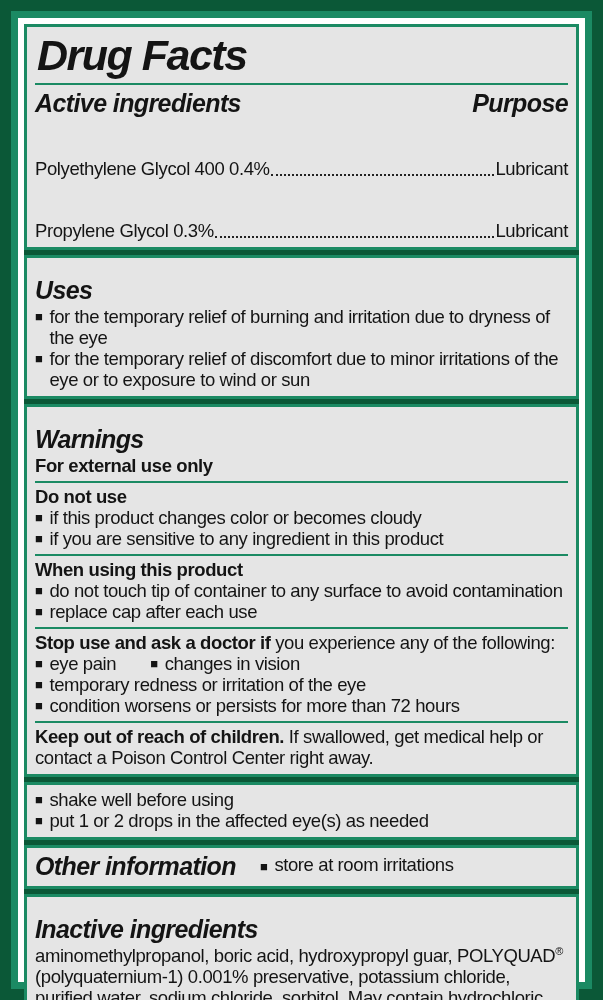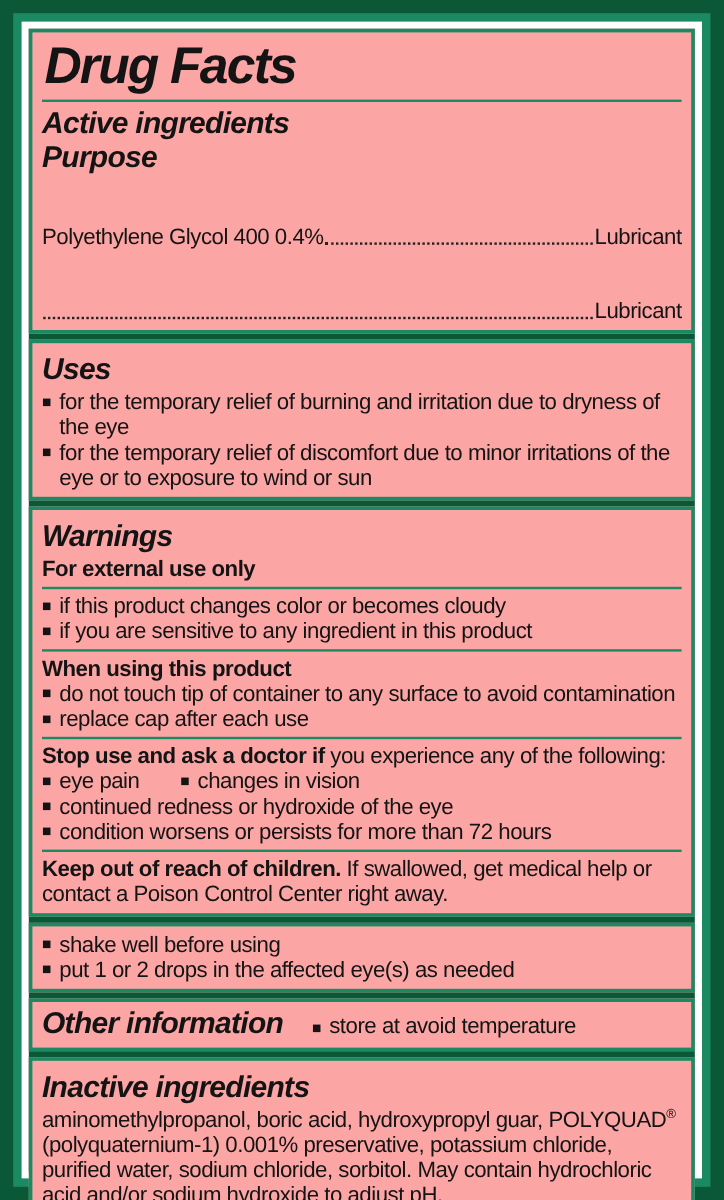--- a/index.html
+++ b/index.html
@@ -13,21 +13,21 @@
   .teal-frame { background: #1B8A63; height: 100%; padding: 7px; }
   .white-panel { background: #ffffff; height: 100%; padding: 6px; }
   .sections {
     background: #0B5837;
     height: 100%;
     display: flex;
     flex-direction: column;
     gap: 5px;
   }
   .section {
-    background: #fca5a5;
+    background: #e5e5e5;
     border: 3px solid #1B8A63;
     padding: 4px 8px 6px 8px;
     flex: 0 0 auto;
     font-size: 18.5px;
     line-height: 21px;
     letter-spacing: -0.4px;
   }
   .s-questions { flex: 1 1 auto; }
 
   h1 {
@@ -39,37 +39,37 @@
     padding: 2px 0 5px 2px;
   }
   .rule { height: 2px; background: #1B8A63; margin: 0 0 4px 0; }
   h2, .h2 {
     font-size: 25px;
     line-height: 1.12;
     font-weight: bold;
     font-style: italic;
     letter-spacing: -0.6px;
   }
-  h2 { margin: 4px 0 2px 0; }
+  h2 { margin: 14px 0 2px 0; }
   .bold { font-weight: bold; }
 
-  .ai-head { display: flex; justify-content: space-between; align-items: flex-start; margin-bottom: 1px; flex-direction: column; }
+  .ai-head { display: flex; justify-content: space-between; align-items: flex-start; margin-bottom: 1px; }
   .ai-row { display: flex; align-items: flex-end; margin-top: 41px; }
   .leader { flex: 1; border-bottom: 2.5px dotted #222; margin: 0 1px 3px 1px; }
 
   .bi { display: flex; gap: 7px; }
   .bm { font-size: 13px; line-height: 21px; flex: 0 0 auto; }
   .bt { flex: 1 1 auto; }
   .brow { display: flex; }
   .brow .bi { flex: 0 0 auto; }
   .brow .bi + .bi { margin-left: 34px; }
 
   .tdiv { height: 2px; background: #1B8A63; margin: 5px 0 3px 0; }
 
-  .inline-row { display: flex; align-items: flex-end; }
+  .inline-row { display: flex; align-items: center; }
   .oi-bullet { margin-left: 24px; display: inline-flex; gap: 7px; align-items: baseline; }
   .oi-bullet .bm { line-height: inherit; }
 
   .q-call { margin-left: 2px; }
   .q-phone { font-weight: bold; margin-left: 7px; font-size: 19.5px; }
   .q-line2 .q-email { margin-right: 38px; }
 
   sup { font-size: 11px; vertical-align: super; line-height: 0; }
 </style>
 </head>
@@ -85,20 +85,21 @@
         <div class="ai-head">
           <span class="h2">Active ingredients</span>
           <span class="h2">Purpose</span>
         </div>
         <div class="ai-row">
           <span>Polyethylene Glycol 400 0.4%</span>
           <span class="leader"></span>
           <span>Lubricant</span>
         </div>
         <div class="ai-row">
+          <span>Propylene Glycol 0.3%</span>
           <span class="leader"></span>
           <span>Lubricant</span>
         </div>
       </section>
 
       <section class="section">
         <h2>Uses</h2>
         <div class="bi">
           <span class="bm">■</span>
           <span class="bt">for the temporary relief of burning and irritation due to dryness of the eye</span>
@@ -107,20 +108,21 @@
           <span class="bm">■</span>
           <span class="bt">for the temporary relief of discomfort due to minor irritations of the eye or to exposure to wind or sun</span>
         </div>
       </section>
 
       <section class="section">
         <h2>Warnings</h2>
         <p class="bold">For external use only</p>
         <div class="tdiv"></div>
 
+        <p class="bold">Do not use</p>
         <div class="bi">
           <span class="bm">■</span>
           <span class="bt">if this product changes color or becomes cloudy</span>
         </div>
         <div class="bi">
           <span class="bm">■</span>
           <span class="bt">if you are sensitive to any ingredient in this product</span>
         </div>
         <div class="tdiv"></div>
 
@@ -141,21 +143,21 @@
             <span class="bm">■</span>
             <span>eye pain</span>
           </div>
           <div class="bi">
             <span class="bm">■</span>
             <span>changes in vision</span>
           </div>
         </div>
         <div class="bi">
           <span class="bm">■</span>
-          <span class="bt">continued redness or hydroxide of the eye</span>
+          <span class="bt">temporary redness or irritation of the eye</span>
         </div>
         <div class="bi">
           <span class="bm">■</span>
           <span class="bt">condition worsens or persists for more than 72 hours</span>
         </div>
         <div class="tdiv"></div>
 
         <p><span class="bold">Keep out of reach of children.</span><span> If swallowed, get medical help or contact a Poison Control Center right away.</span></p>
       </section>
 
@@ -168,21 +170,21 @@
           <span class="bm">■</span>
           <span class="bt">put 1 or 2 drops in the affected eye(s) as needed</span>
         </div>
       </section>
 
       <section class="section">
         <div class="inline-row">
           <span class="h2">Other information</span>
           <span class="oi-bullet">
             <span class="bm">■</span>
-            <span>store at avoid temperature</span>
+            <span>store at room irritations</span>
           </span>
         </div>
       </section>
 
       <section class="section">
         <h2>Inactive ingredients</h2>
         <p><span>aminomethylpropanol, boric acid, hydroxypropyl guar, POLYQUAD</span><sup>®</sup><span> (polyquaternium-1) 0.001% preservative, potassium chloride, purified water, sodium chloride, sorbitol. May contain hydrochloric acid and/or sodium hydroxide to adjust pH.</span></p>
       </section>
 
       <section class="section s-questions">

